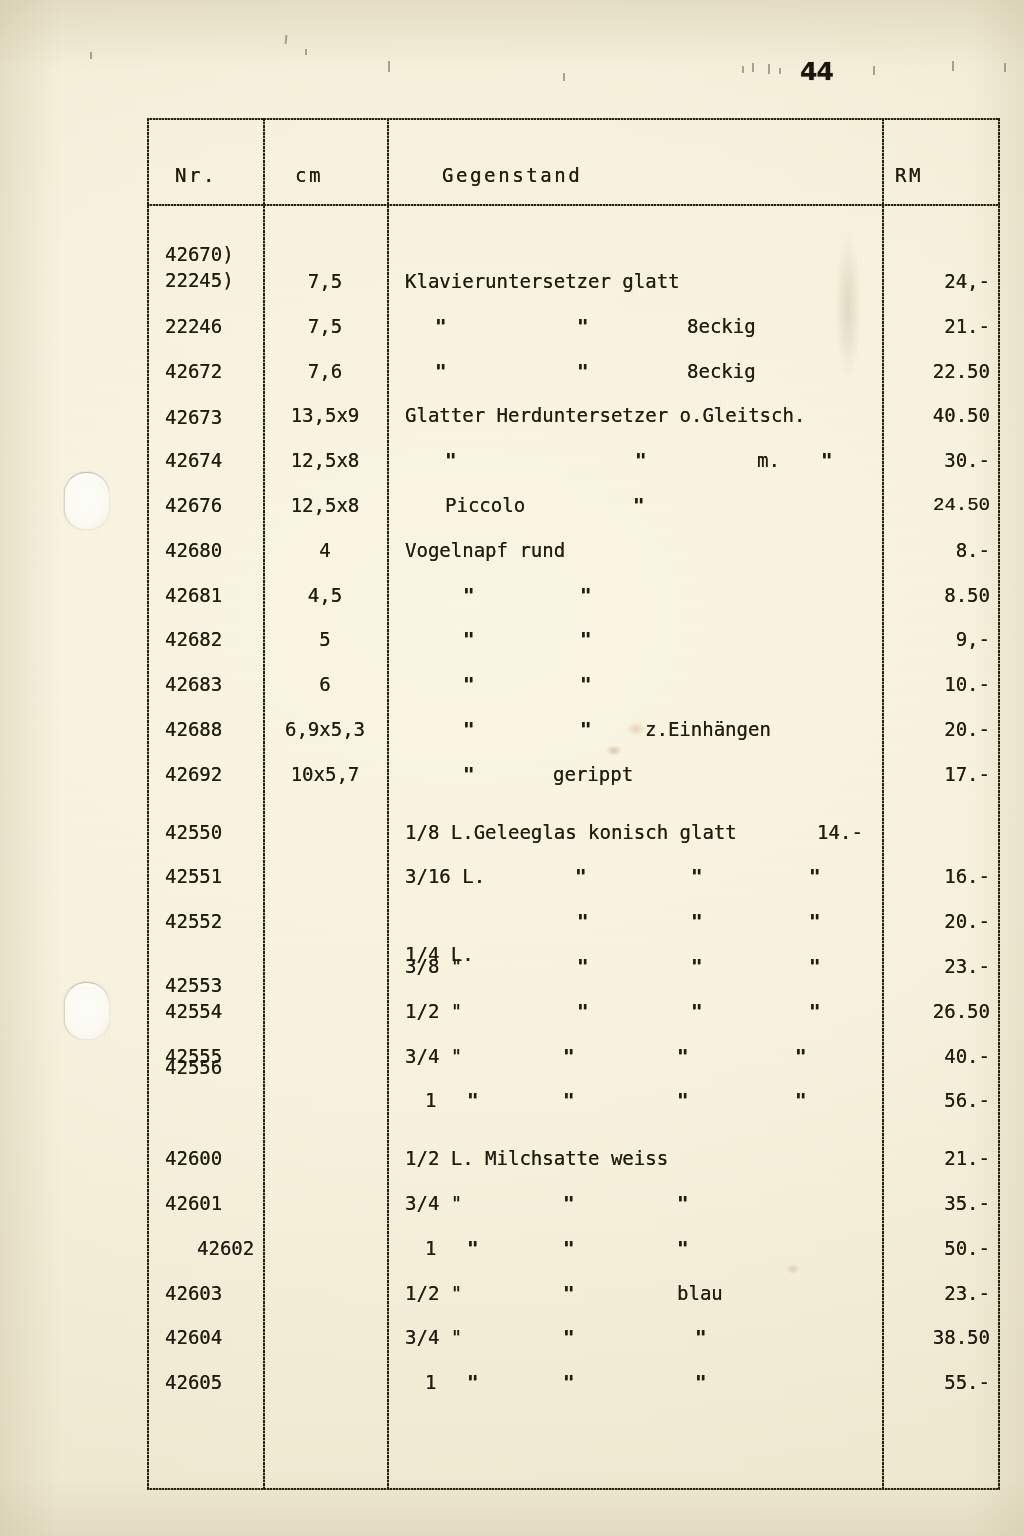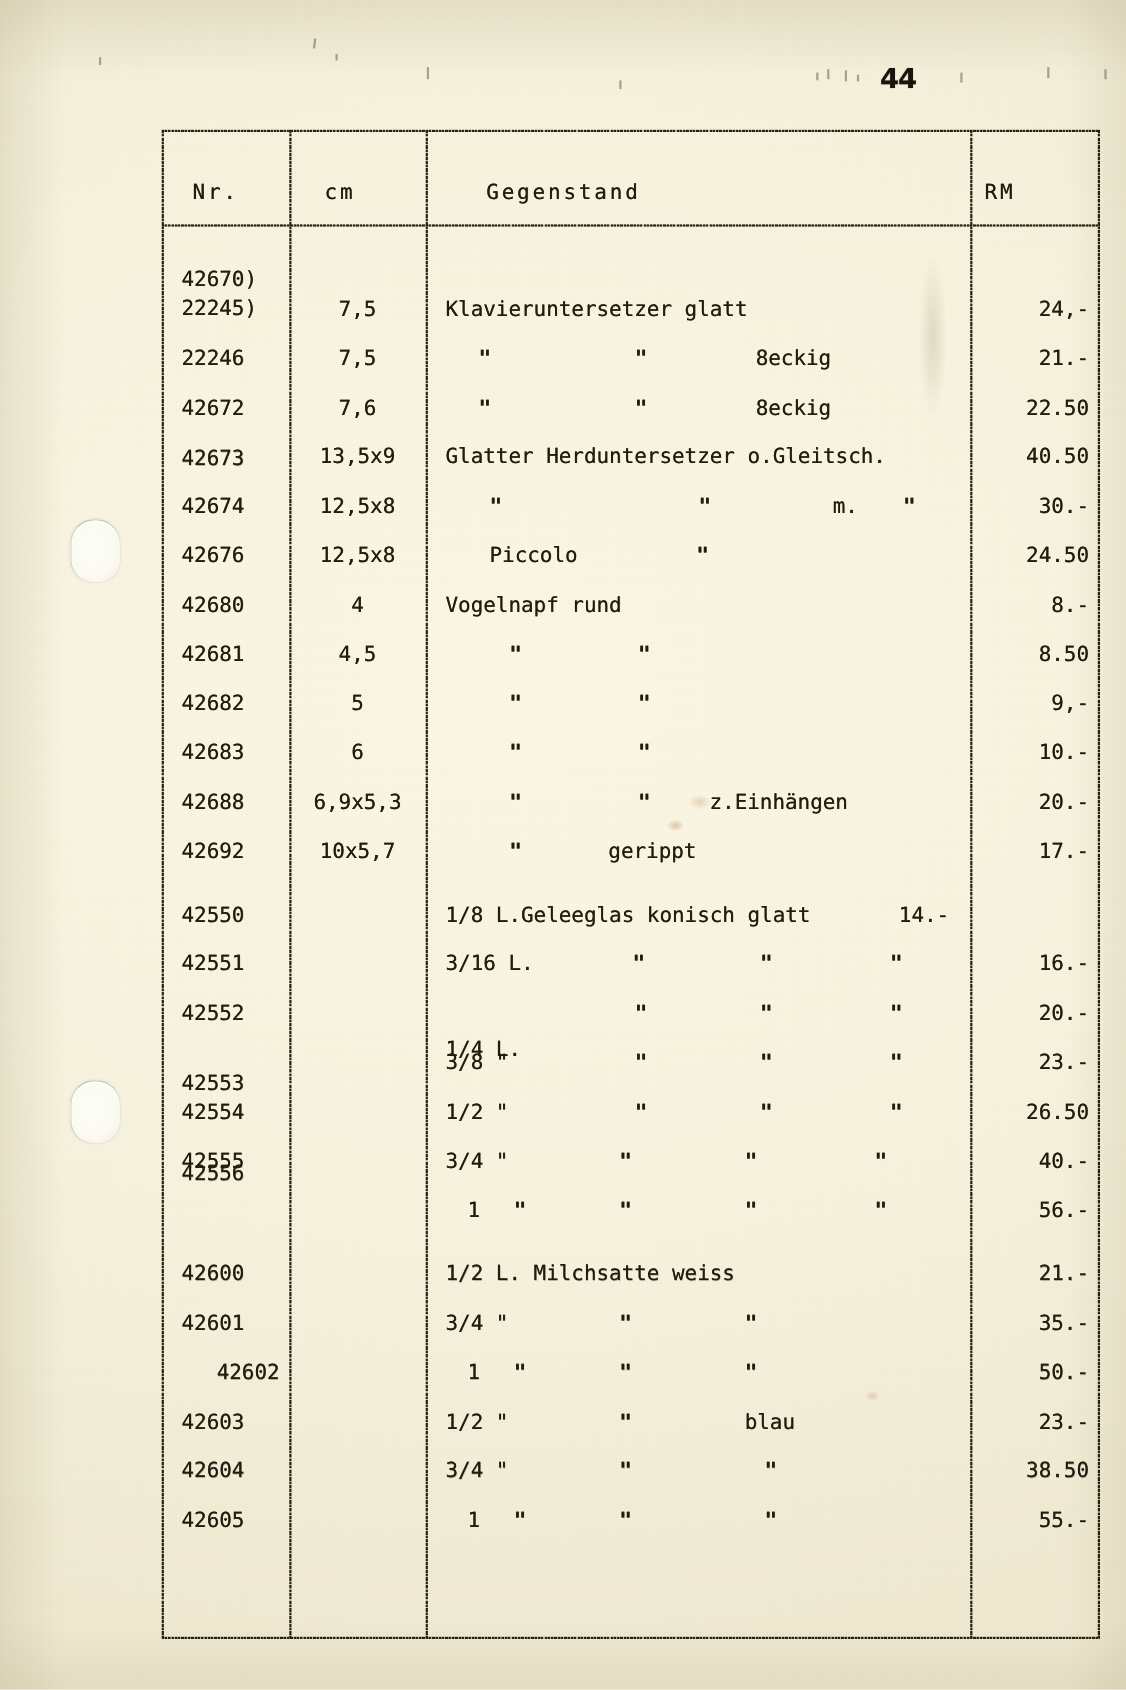--- a/index.html
+++ b/index.html
@@ -258,21 +258,21 @@
       <div class="cell cm" style="left: 0px; width: 356px; text-align: center; top: 332.2px;">12,5x8</div>
       <div class="cell" style="left: 298px; top: 332.2px; font-weight: bold; letter-spacing: -1px;">"</div>
       <div class="cell" style="left: 488px; top: 332.2px; font-weight: bold; letter-spacing: -1px;">"</div>
       <div class="cell" style="left: 610px; top: 332.2px;">m.</div>
       <div class="cell" style="left: 674px; top: 332.2px; font-weight: bold; letter-spacing: -1px;">"</div>
       <div class="cell price" style="left: 543px; width: 300px; text-align: right; top: 332.2px;">30.-</div>
       <div class="cell num" style="left: 18px; top: 377px;">42676</div>
       <div class="cell cm" style="left: 0px; width: 356px; text-align: center; top: 377px;">12,5x8</div>
       <div class="cell" style="left: 254px; top: 377px; margin-left: 44px;">Piccolo</div>
       <div class="cell" style="left: 486px; top: 377px; font-weight: bold; letter-spacing: -1px;">"</div>
-      <div class="cell price" style="left: 543px; width: 300px; text-align: right; top: 377px;">24.50</div>
+      <div class="cell price" style="left: 543px; width: 300px; text-align: right; top: 377px; font-family: Liberation Mono, monospace;">24.50</div>
       <div class="cell num" style="left: 18px; top: 421.8px;">42680</div>
       <div class="cell cm" style="left: 0px; width: 356px; text-align: center; top: 421.8px;">4</div>
       <div class="cell" style="left: 258px; top: 421.8px;">Vogelnapf rund</div>
       <div class="cell price" style="left: 543px; width: 300px; text-align: right; top: 421.8px;">8.-</div>
       <div class="cell num" style="left: 18px; top: 466.6px;">42681</div>
       <div class="cell cm" style="left: 0px; width: 356px; text-align: center; top: 466.6px;">4,5</div>
       <div class="cell" style="left: 316px; top: 466.6px; font-weight: bold; letter-spacing: -1px;">"</div>
       <div class="cell" style="left: 433px; top: 466.6px; font-weight: bold; letter-spacing: -1px;">"</div>
       <div class="cell price" style="left: 543px; width: 300px; text-align: right; top: 466.6px;">8.50</div>
       <div class="cell num" style="left: 18px; top: 511.4px;">42682</div>

